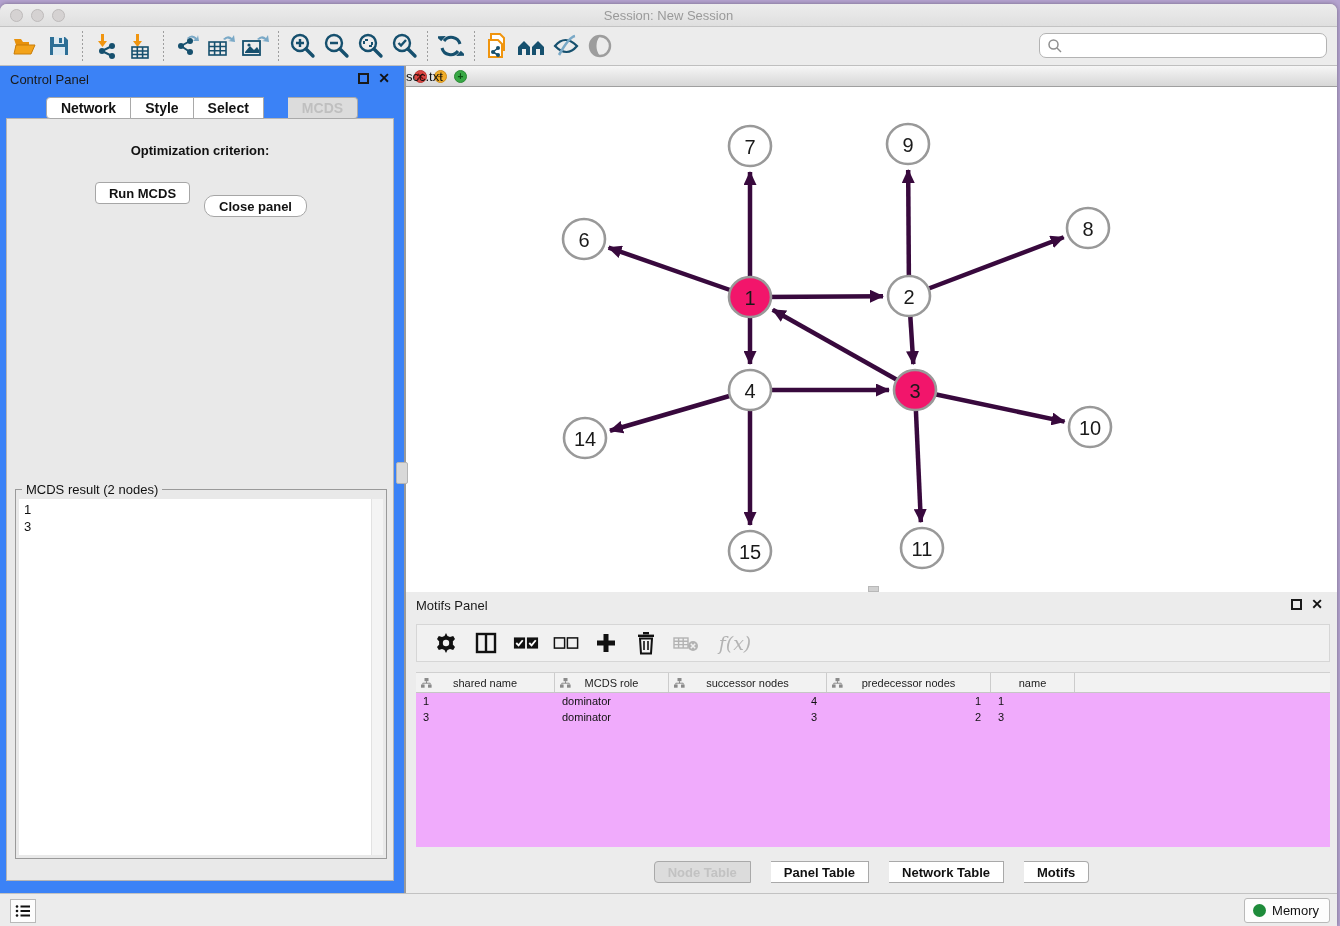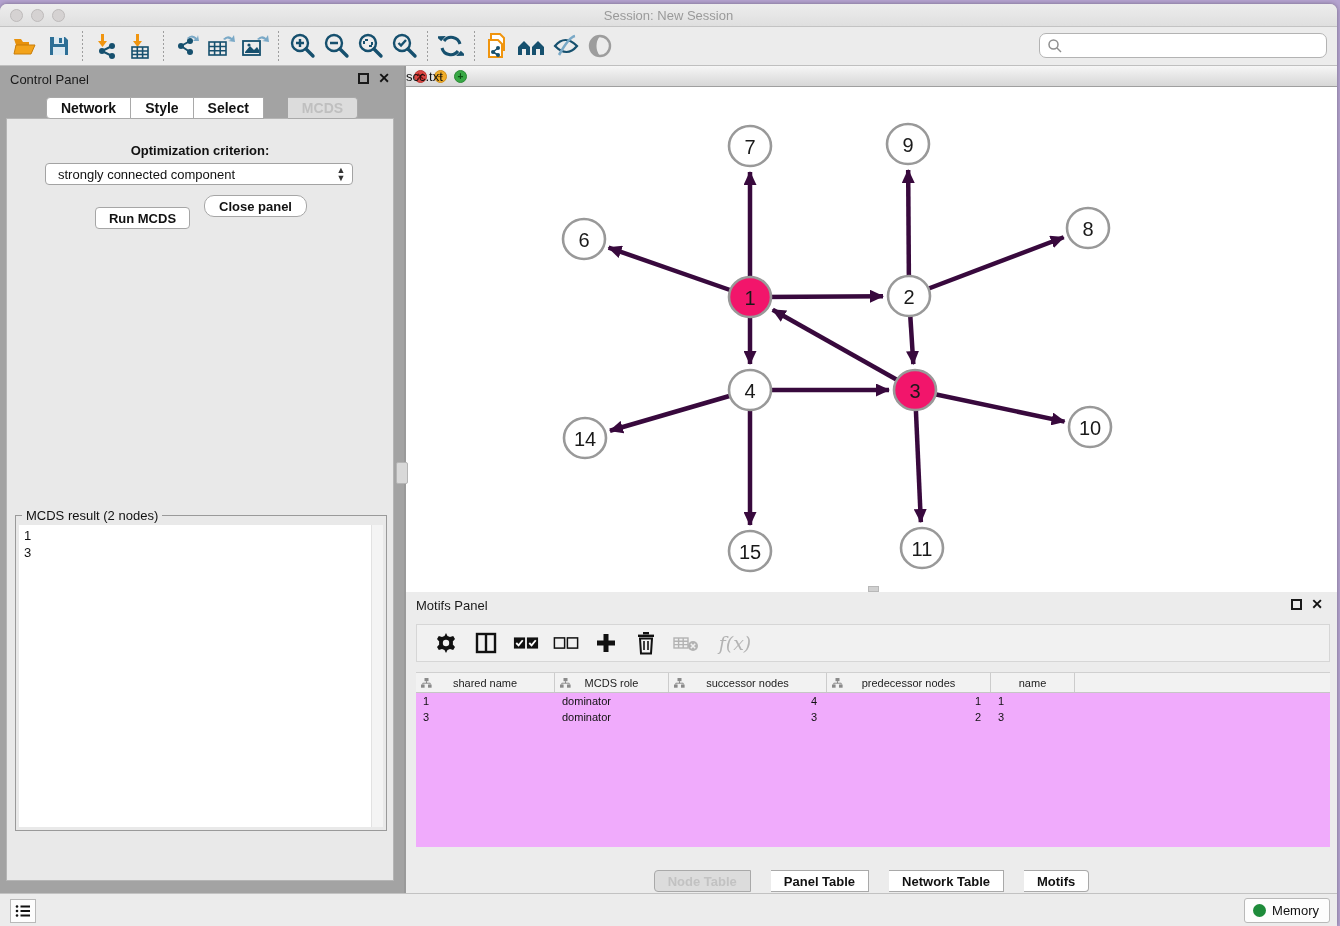--- a/index.html
+++ b/index.html
@@ -31,21 +31,21 @@
   .searchbox { position:absolute; right:10px; top:6px; width:288px; height:25px;
     background:#fff; border:1px solid #b3b3b3; border-radius:7px;
     display:flex; align-items:center; padding-left:7px; }
   .searchbox input { border:0; outline:none; flex:1; font-size:13px; background:transparent;
     font-family:"Liberation Sans", sans-serif; }
 
   
   .content { position:absolute; left:0; top:62px; width:100%; height:827px; }
 
   
-  .control-panel { position:absolute; left:0; top:0; width:404px; height:100%; background:#a3a3a3;text-decoration:underline; }
+  .control-panel { position:absolute; left:0; top:0; width:404px; height:100%; background:#3b82f6;text-decoration:underline; }
   .panel-header { position:absolute; left:0; top:2px; width:100%; height:22px; }
   .panel-header .ph-title { position:absolute; left:10px; top:4px; font-size:13px; color:#1a1a1a; }
   .panel-header .ph-icons { position:absolute; right:14px; top:4px; display:flex; gap:9px; }
   .ph-float { width:11px; height:11px; border:2px solid #1a1a1a; display:inline-block; margin-top:1px; }
   .ph-close { font-size:14px; font-weight:bold; color:#111; line-height:13px; }
 
   .cp-tabs { position:absolute; left:0; top:31px; width:100%; display:flex; justify-content:center; z-index:2; }
   .cp-tab { height:22px; padding:0 14px; background:#fff; border:1px solid #a9a9a9; border-left:none;
     font-size:14px; font-weight:700; color:#111; display:flex; align-items:center;text-align:right; }
   .cp-tab:first-child { border-left:1px solid #a9a9a9; border-radius:4px 0 0 4px; }
@@ -55,24 +55,24 @@
   .cp-body { position:absolute; left:6px; top:52px; width:388px; height:763px;
     background:#e9e9e9; border:1px solid #b5b5b5; }
   .opt-label { position:absolute; left:0; width:100%; top:24px; text-align:center;
     font-size:13px; font-weight:700; color:#111; }
   .combo { position:absolute; left:38px; top:44px; width:308px; height:22px; background:#fff;
     border:1px solid #a3a3a3; border-radius:4px; display:flex; align-items:center; }
   .combo .combo-text { flex:1; padding-left:12px; font-size:13px; color:#111; }
   .combo .stepper { width:18px; text-align:center; font-size:9px; color:#333; line-height:8px; padding-right:4px; }
   .btn { position:absolute; height:22px; background:#fff; border:1px solid #a6a6a6; border-radius:4px;
     font-size:13px; font-weight:700; color:#111; font-family:"Liberation Sans", sans-serif; }
-  #run-btn { left:88px; top:88px; width:95px; }
+  #run-btn { left:88px; top:63px; width:95px; }
   #close-panel-btn { left:197px; top:76px; width:103px;border-radius:10px; }
 
-  .result-box { position:absolute; left:8px; top:396px; width:372px; height:316px;
+  .result-box { position:absolute; left:8px; top:370px; width:372px; height:370px;
     border:1px solid #9a9a9a; }
   .result-label { position:absolute; left:6px; top:-8px; background:#e9e9e9; padding:0 4px;
     font-size:13px; color:#111; }
   .result-area { position:absolute; left:3px; top:9px; right:3px; bottom:3px; background:#fff;
     font-size:13px; color:#111; padding:2px 0 0 5px; line-height:17px; }
   .result-scroll { position:absolute; right:0; top:0; bottom:0; width:12px; background:#f4f4f4;
     border-left:1px solid #e2e2e2; }
 
   .v-divider { position:absolute; left:404px; top:0; width:2px; height:100%; background:#9a9a9a; }
   .v-grip { position:absolute; left:396px; top:396px; width:12px; height:22px; background:#d9d9d9;
@@ -104,21 +104,21 @@
     border-top:1px solid #d0d0d0; overflow:hidden; }
   .tbl-header { display:flex; height:20px; background:#f2f2f2; border-bottom:1px solid #c6c6c6; }
   .th { position:relative; display:flex; align-items:center; justify-content:center;
     border-right:1px solid #cccccc; font-size:11px; color:#222; flex:0 0 auto; }
   .th .tree-ic { position:absolute; left:5px; top:5px; }
   .tr { display:flex; height:16px; }
   .td { font-size:11px; color:#111; flex:0 0 auto; line-height:16px; white-space:nowrap; }
   .td.left { padding-left:7px; text-align:left; }
   .td.right { padding-right:10px; text-align:right; }
 
-  .tp-tabs { position:absolute; left:0; bottom:1px; width:100%; display:flex; justify-content:center;gap:20px; }
+  .tp-tabs { position:absolute; left:0; bottom:10px; width:100%; display:flex; justify-content:center;gap:20px; }
   .tp-tab { height:22px; padding:0 13px; background:#fff; border:1px solid #a9a9a9; border-left:none;
     font-size:13px; font-weight:700; color:#111; display:flex; align-items:center; }
   .tp-tab:first-child { border-left:1px solid #a9a9a9; border-radius:4px 0 0 4px; }
   .tp-tab:last-child { border-radius:0 4px 4px 0; }
   .tp-tab.selected { background:#dcdcdc; color:#c2c2c2; }
 
   
   .statusbar { position:absolute; left:0; bottom:0; width:100%; height:33px; background:#ececec;
     border-top:1px solid #c2c2c2; }
   .list-btn { position:absolute; left:10px; top:5px; width:26px; height:24px; background:#fdfdfd;
@@ -293,24 +293,20 @@
         </span>
       </div>
       <div class="cp-tabs">
           <div class="cp-tab">Network</div>
           <div class="cp-tab">Style</div>
           <div class="cp-tab">Select</div>
           <div class="cp-tab selected">MCDS</div>
         </div>
       <div class="cp-body">
         <div class="opt-label">Optimization criterion:</div>
-        <div class="combo">
-          <span class="combo-text">strongly connected component</span>
-          <span class="stepper">▲<br>▼</span>
-        </div>
         <button class="btn" id="run-btn">Run MCDS</button>
         <button class="btn" id="close-panel-btn">Close panel</button>
         <div class="result-box">
           <span class="result-label">MCDS result (2 nodes)</span>
           <div class="result-area">
             <div>1</div>
               <div>3</div>
               <div class="result-scroll"></div>
           </div>
         </div>

